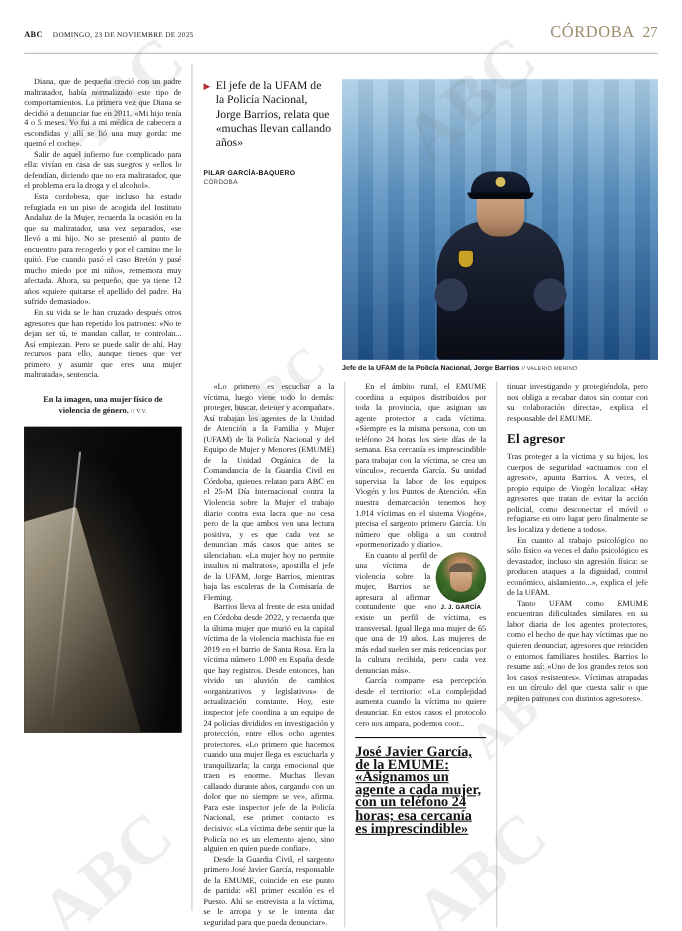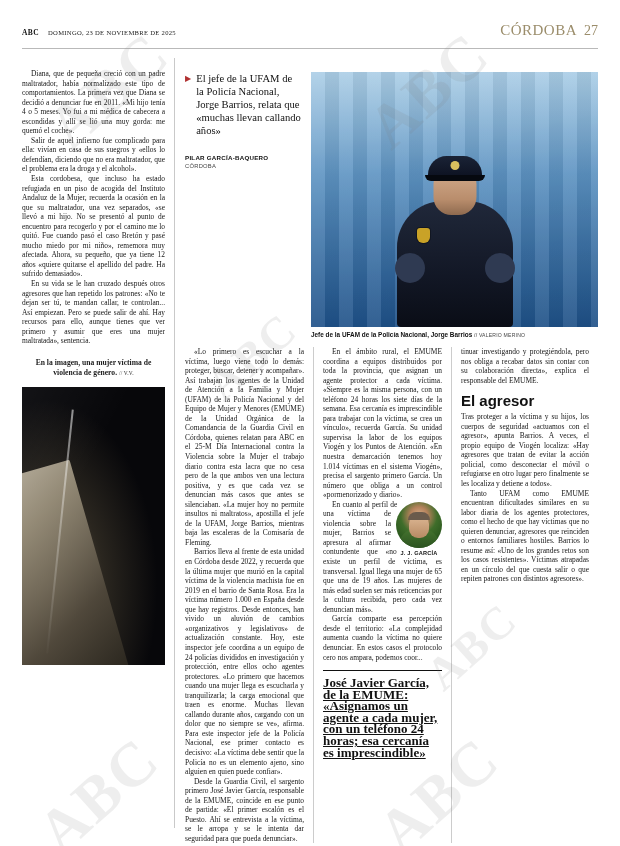--- a/index.html
+++ b/index.html
@@ -298,23 +298,23 @@
   .cols3 {
     display: flex;
     margin-top: 9px;
   }
   .c3 { width: 128px; padding-right: 9px; position: relative; }
   .c3.last { padding-right: 0; }
   .c3sep { width: 1px; background: #cccccc; flex: 0 0 1px; margin-right: 9px; }
 
   
   .subhead {
-    font-family: Liberation Sans, sans-serif;
-    font-weight: bold;
-    font-size: 15px;
+    font-family: Liberation Serif, serif;
+    font-weight: bold;
+    font-size: 12px;
     color: #111;
     margin: 7px 0 3px 0;
   }
 
   
   .portrait-wrap {
     float: right;
     width: 46px;
     margin: 2px 0 2px 5px;
     text-align: center;
@@ -402,21 +402,21 @@
 
   <div class="grid">
 
     <div class="col col-1">
       <p class="body first">Diana, que de pequeña creció con un padre maltratador, había normalizado este tipo de comportamientos. La primera vez que Diana se decidió a denunciar fue en 2011. «Mi hijo tenía 4 o 5 meses. Yo fui a mi médica de cabecera a escondidas y allí se lió una muy gorda: me quemó el coche».</p>
       <p class="body">Salir de aquel infierno fue complicado para ella: vivían en casa de sus suegros y «ellos lo defendían, diciendo que no era maltratador, que el problema era la droga y el alcohol».</p>
       <p class="body">Esta cordobesa, que incluso ha estado refugiada en un piso de acogida del Instituto Andaluz de la Mujer, recuerda la ocasión en la que su maltratador, una vez separados, «se llevó a mi hijo. No se presentó al punto de encuentro para recogerlo y por el camino me lo quitó. Fue cuando pasó el caso Bretón y pasé mucho miedo por mi niño», rememora muy afectada. Ahora, su pequeño, que ya tiene 12 años «quiere quitarse el apellido del padre. Ha sufrido demasiado».</p>
       <p class="body">En su vida se le han cruzado después otros agresores que han repetido los patrones: «No te dejan ser tú, te mandan callar, te controlan... Así empiezan. Pero se puede salir de ahí. Hay recursos para ello, aunque tienes que ver primero y asumir que eres una mujer maltratada», sentencia.</p>
 
       <div class="caption-left">
-        <span>En la imagen, una mujer víctima de violencia de género.</span>
+        <span>En la imagen, una mujer físico de violencia de género.</span>
         <span class="credit">// V.V.</span>
       </div>
 
       <div class="photo-dark"></div>
     </div>
 
     <div class="vrule"></div>
 
     <div class="col col-rest">
 
@@ -479,19 +479,20 @@
           <div class="pullquote">
             <p>José Javier García, de la EMUME: «Asignamos un agente a cada mujer, con un teléfono 24 horas; esa cercanía es imprescindible»</p>
           </div>
         </div>
         <div class="c3sep"></div>
 
         <div class="c3 last">
           <p class="body nofirst">tinuar investigando y protegiéndola, pero nos obliga a recabar datos sin contar con su colaboración directa», explica el responsable del EMUME.</p>
           <div class="subhead">El agresor</div>
           <p class="body nofirst">Tras proteger a la víctima y su hijos, los cuerpos de seguridad «actuamos con el agresor», apunta Barrios. A veces, el propio equipo de Viogén localiza: «Hay agresores que tratan de evitar la acción policial, como desconectar el móvil o refugiarse en otro lugar pero finalmente se les localiza y detiene a todos».</p>
+          <p class="body">En cuanto al trabajo psicológico no sólo físico «a veces el daño psicológico es devastador, incluso sin agresión física: se producen ataques a la dignidad, control económico, aislamiento...», explica el jefe de la UFAM.</p>
           <p class="body">Tanto UFAM como EMUME encuentran dificultades similares en su labor diaria de los agentes protectores, como el hecho de que hay víctimas que no quieren denunciar, agresores que reinciden o entornos familiares hostiles. Barrios lo resume así: «Uno de los grandes retos son los casos resistentes». Víctimas atrapadas en un círculo del que cuesta salir o que repiten patrones con distintos agresores».</p>
         </div>
 
       </div>
     </div>
   </div>
 </div>
 
 </body></html>

